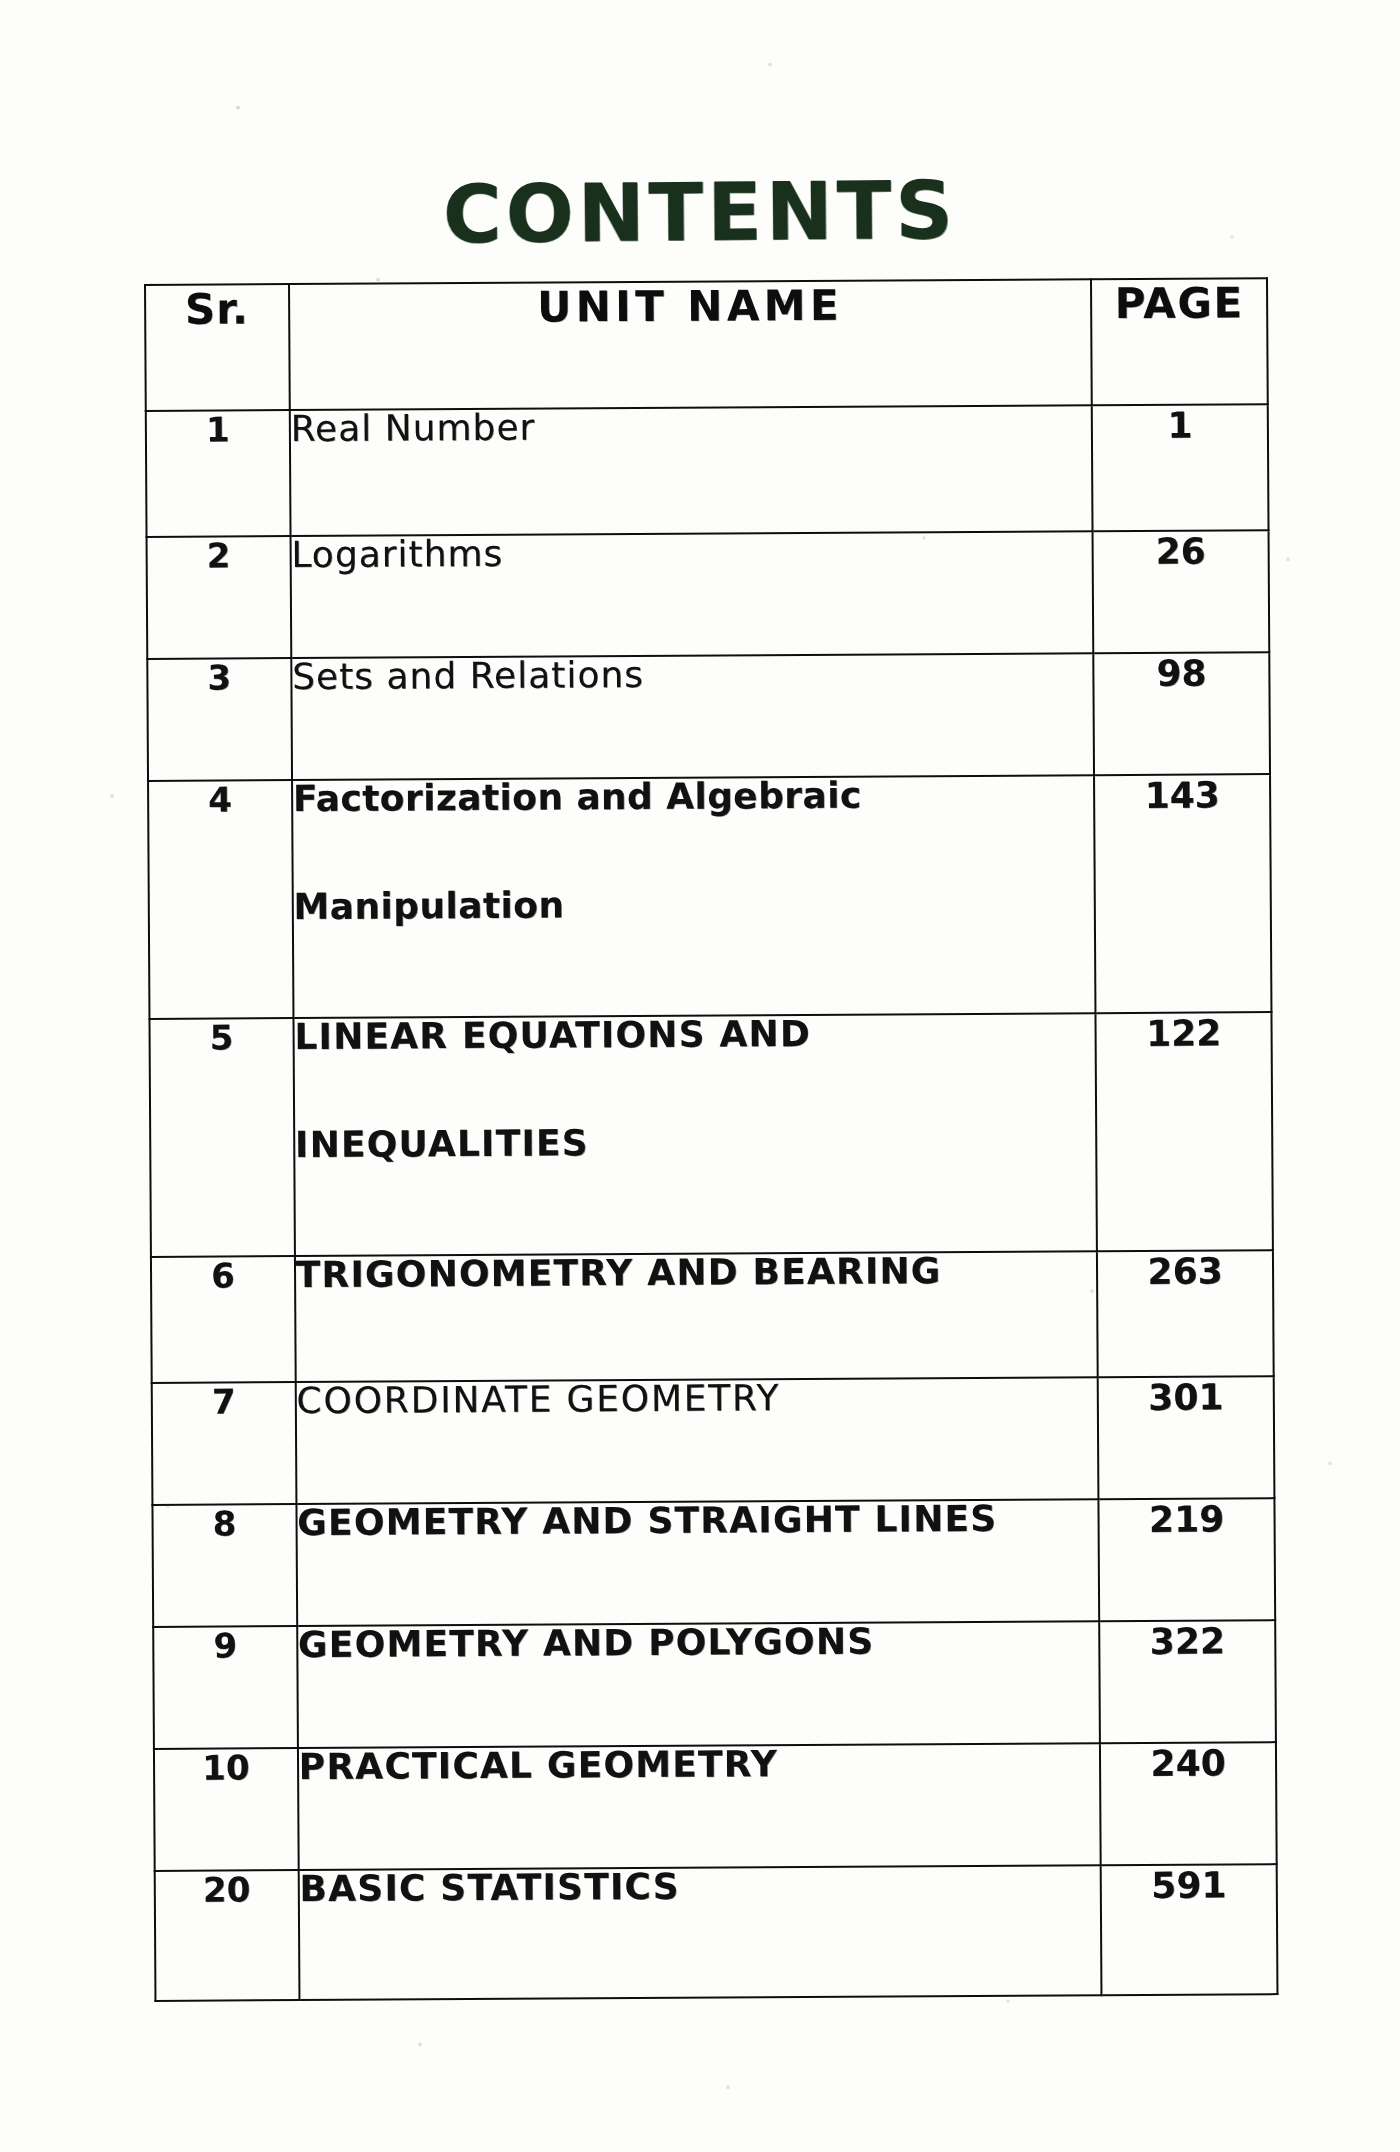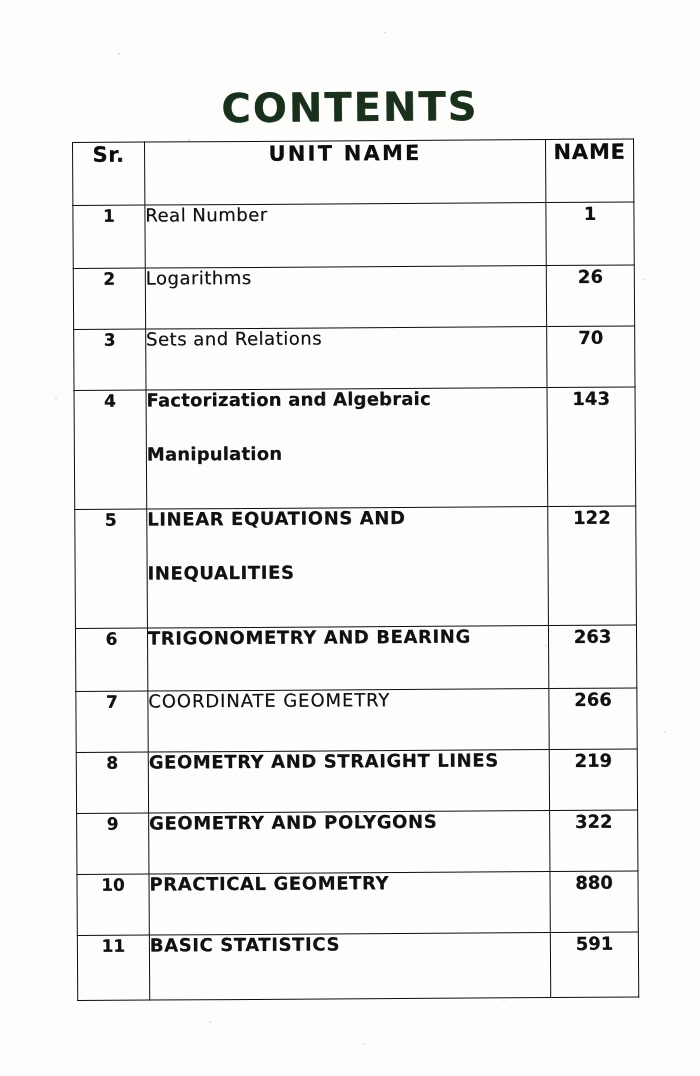--- a/index.html
+++ b/index.html
@@ -161,21 +161,21 @@
 <table id="toc-table">
   <colgroup>
     <col class="c-sr">
     <col class="c-name">
     <col class="c-page">
   </colgroup>
   <thead>
     <tr>
       <th class="h-sr">Sr.</th>
       <th class="h-name">UNIT NAME</th>
-      <th class="h-page">NAME</th>
+      <th class="h-page">PAGE</th>
     </tr>
   </thead>
   <tbody>
 
     <tr class="r1 light">
       <td class="sr">1</td>
       <td class="name">
         <div class="line">Real Number</div>
       </td>
       <td class="page">1</td>
@@ -187,21 +187,21 @@
         <div class="line">Logarithms</div>
       </td>
       <td class="page">26</td>
     </tr>
 
     <tr class="r3 light">
       <td class="sr">3</td>
       <td class="name">
         <div class="line">Sets and Relations</div>
       </td>
-      <td class="page">70</td>
+      <td class="page">98</td>
     </tr>
 
     <tr class="r4 light semi">
       <td class="sr">4</td>
       <td class="name">
         <div class="line">Factorization and Algebraic</div>
         <div class="line">Manipulation</div>
       </td>
       <td class="page">143</td>
     </tr>
@@ -221,21 +221,21 @@
         <div class="line">TRIGONOMETRY AND BEARING</div>
       </td>
       <td class="page">263</td>
     </tr>
 
     <tr class="r7 caps thin">
       <td class="sr">7</td>
       <td class="name">
         <div class="line">COORDINATE GEOMETRY</div>
       </td>
-      <td class="page">266</td>
+      <td class="page">301</td>
     </tr>
 
     <tr class="r8 caps">
       <td class="sr">8</td>
       <td class="name">
         <div class="line">GEOMETRY AND STRAIGHT LINES</div>
       </td>
       <td class="page">219</td>
     </tr>
 
@@ -245,25 +245,25 @@
         <div class="line">GEOMETRY AND POLYGONS</div>
       </td>
       <td class="page">322</td>
     </tr>
 
     <tr class="r10 caps">
       <td class="sr">10</td>
       <td class="name">
         <div class="line">PRACTICAL GEOMETRY</div>
       </td>
-      <td class="page">880</td>
+      <td class="page">240</td>
     </tr>
 
     <tr class="r11 caps">
-      <td class="sr">11</td>
+      <td class="sr">20</td>
       <td class="name">
         <div class="line">BASIC STATISTICS</div>
       </td>
       <td class="page">591</td>
     </tr>
 
   </tbody>
 </table>
 
 </body></html>

